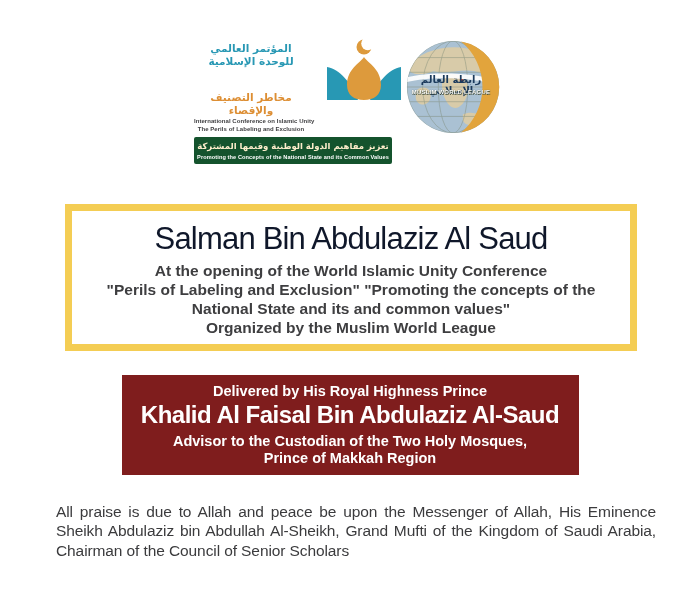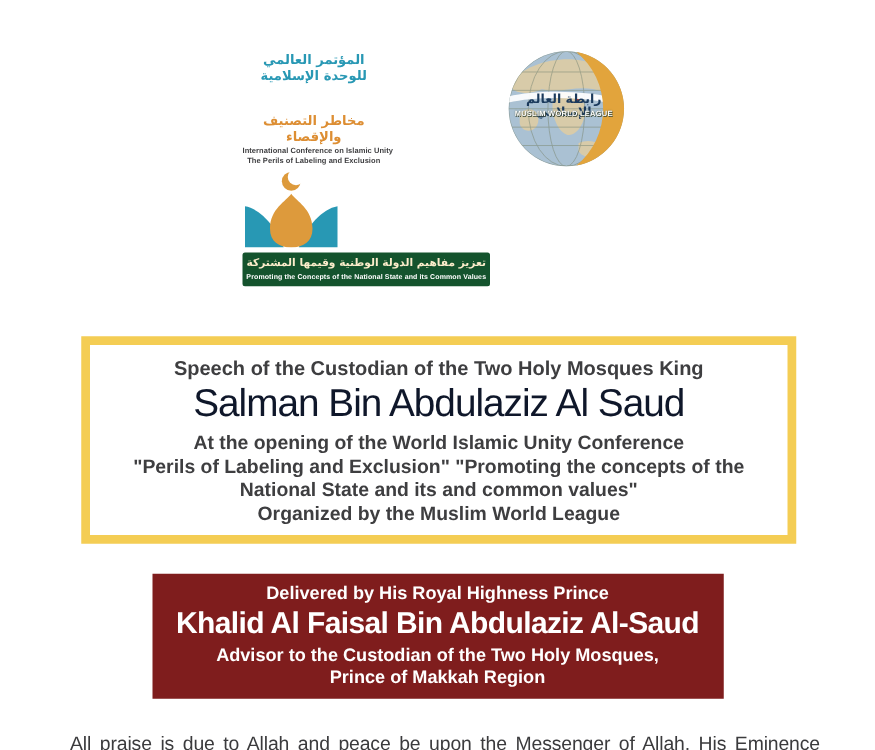--- a/index.html
+++ b/index.html
@@ -4,21 +4,21 @@
 <style>
   html,body{margin:0;padding:0;}
   body{
     width:700px;height:600px;background:#ffffff;
     font-family:"Liberation Sans",sans-serif;
     overflow:hidden;
   }
   
   .logos{display:flex;justify-content:center;align-items:flex-start;gap:12px;padding-top:36px;}
   .conf-logo{width:198px;}
-  .conf-top{display:flex;gap:1px;align-items:flex-start;flex-direction:column;}
+  .conf-top{display:flex;gap:17px;align-items:flex-start;}
   .conf-text{width:114px;padding-top:6px;text-align:center;}
   .conf-ar1{color:#2898B4;font-size:10.5px;font-weight:bold;font-family:"DejaVu Sans",sans-serif;line-height:13px;}
   .conf-ar2{color:#DD8E33;font-size:10.5px;font-weight:bold;font-family:"DejaVu Sans",sans-serif;line-height:13px;margin-top:23px;}
   .conf-en{color:#3E3E40;font-size:6px;font-weight:bold;line-height:8px;letter-spacing:.05px;white-space:nowrap;}
   .conf-emblem{width:78px;}
   .conf-emblem svg{display:block;width:78px;height:64px;}
   .conf-banner{margin-top:4px;background:#14532d;border-radius:2px;text-align:center;padding:4px 2px 4px;}
   .banner-ar{color:#FCEDCB;font-size:8.5px;font-weight:bold;font-family:"DejaVu Sans",sans-serif;line-height:11px;}
   .banner-en{color:#ffffff;font-size:5.6px;font-weight:bold;margin-top:2px;letter-spacing:.1px;white-space:nowrap;}
   .mwl-logo{position:relative;width:102px;height:102px;}
@@ -106,21 +106,20 @@
       </g>
       <path d="M58.2 5.7 A47 47 0 0 1 58.2 98.3 A60 60 0 0 0 58.2 5.7 Z" fill="#E2A43C"></path>
     </svg>
     <div class="mwl-ar" dir="rtl">رابطة العالم الإسلامي</div>
     <div class="mwl-en">MUSLIM WORLD LEAGUE</div>
   </div>
 
 </header>
 
 <section class="speech-card">
-  <div class="speech-intro">Speech of the Custodian of the Two Holy Mosques King</div>
   <div class="speech-name">Salman Bin Abdulaziz Al Saud</div>
   <div class="speech-line">At the opening of the World Islamic Unity Conference</div>
   <div class="speech-line">"Perils of Labeling and Exclusion" "Promoting the concepts of the</div>
   <div class="speech-line">National State and its and common values"</div>
   <div class="speech-line">Organized by the Muslim World League</div>
 </section>
 
 <section class="delivery-card">
   <div class="delivery-intro">Delivered by His Royal Highness Prince</div>
   <div class="delivery-name">Khalid Al Faisal Bin Abdulaziz Al-Saud</div>

